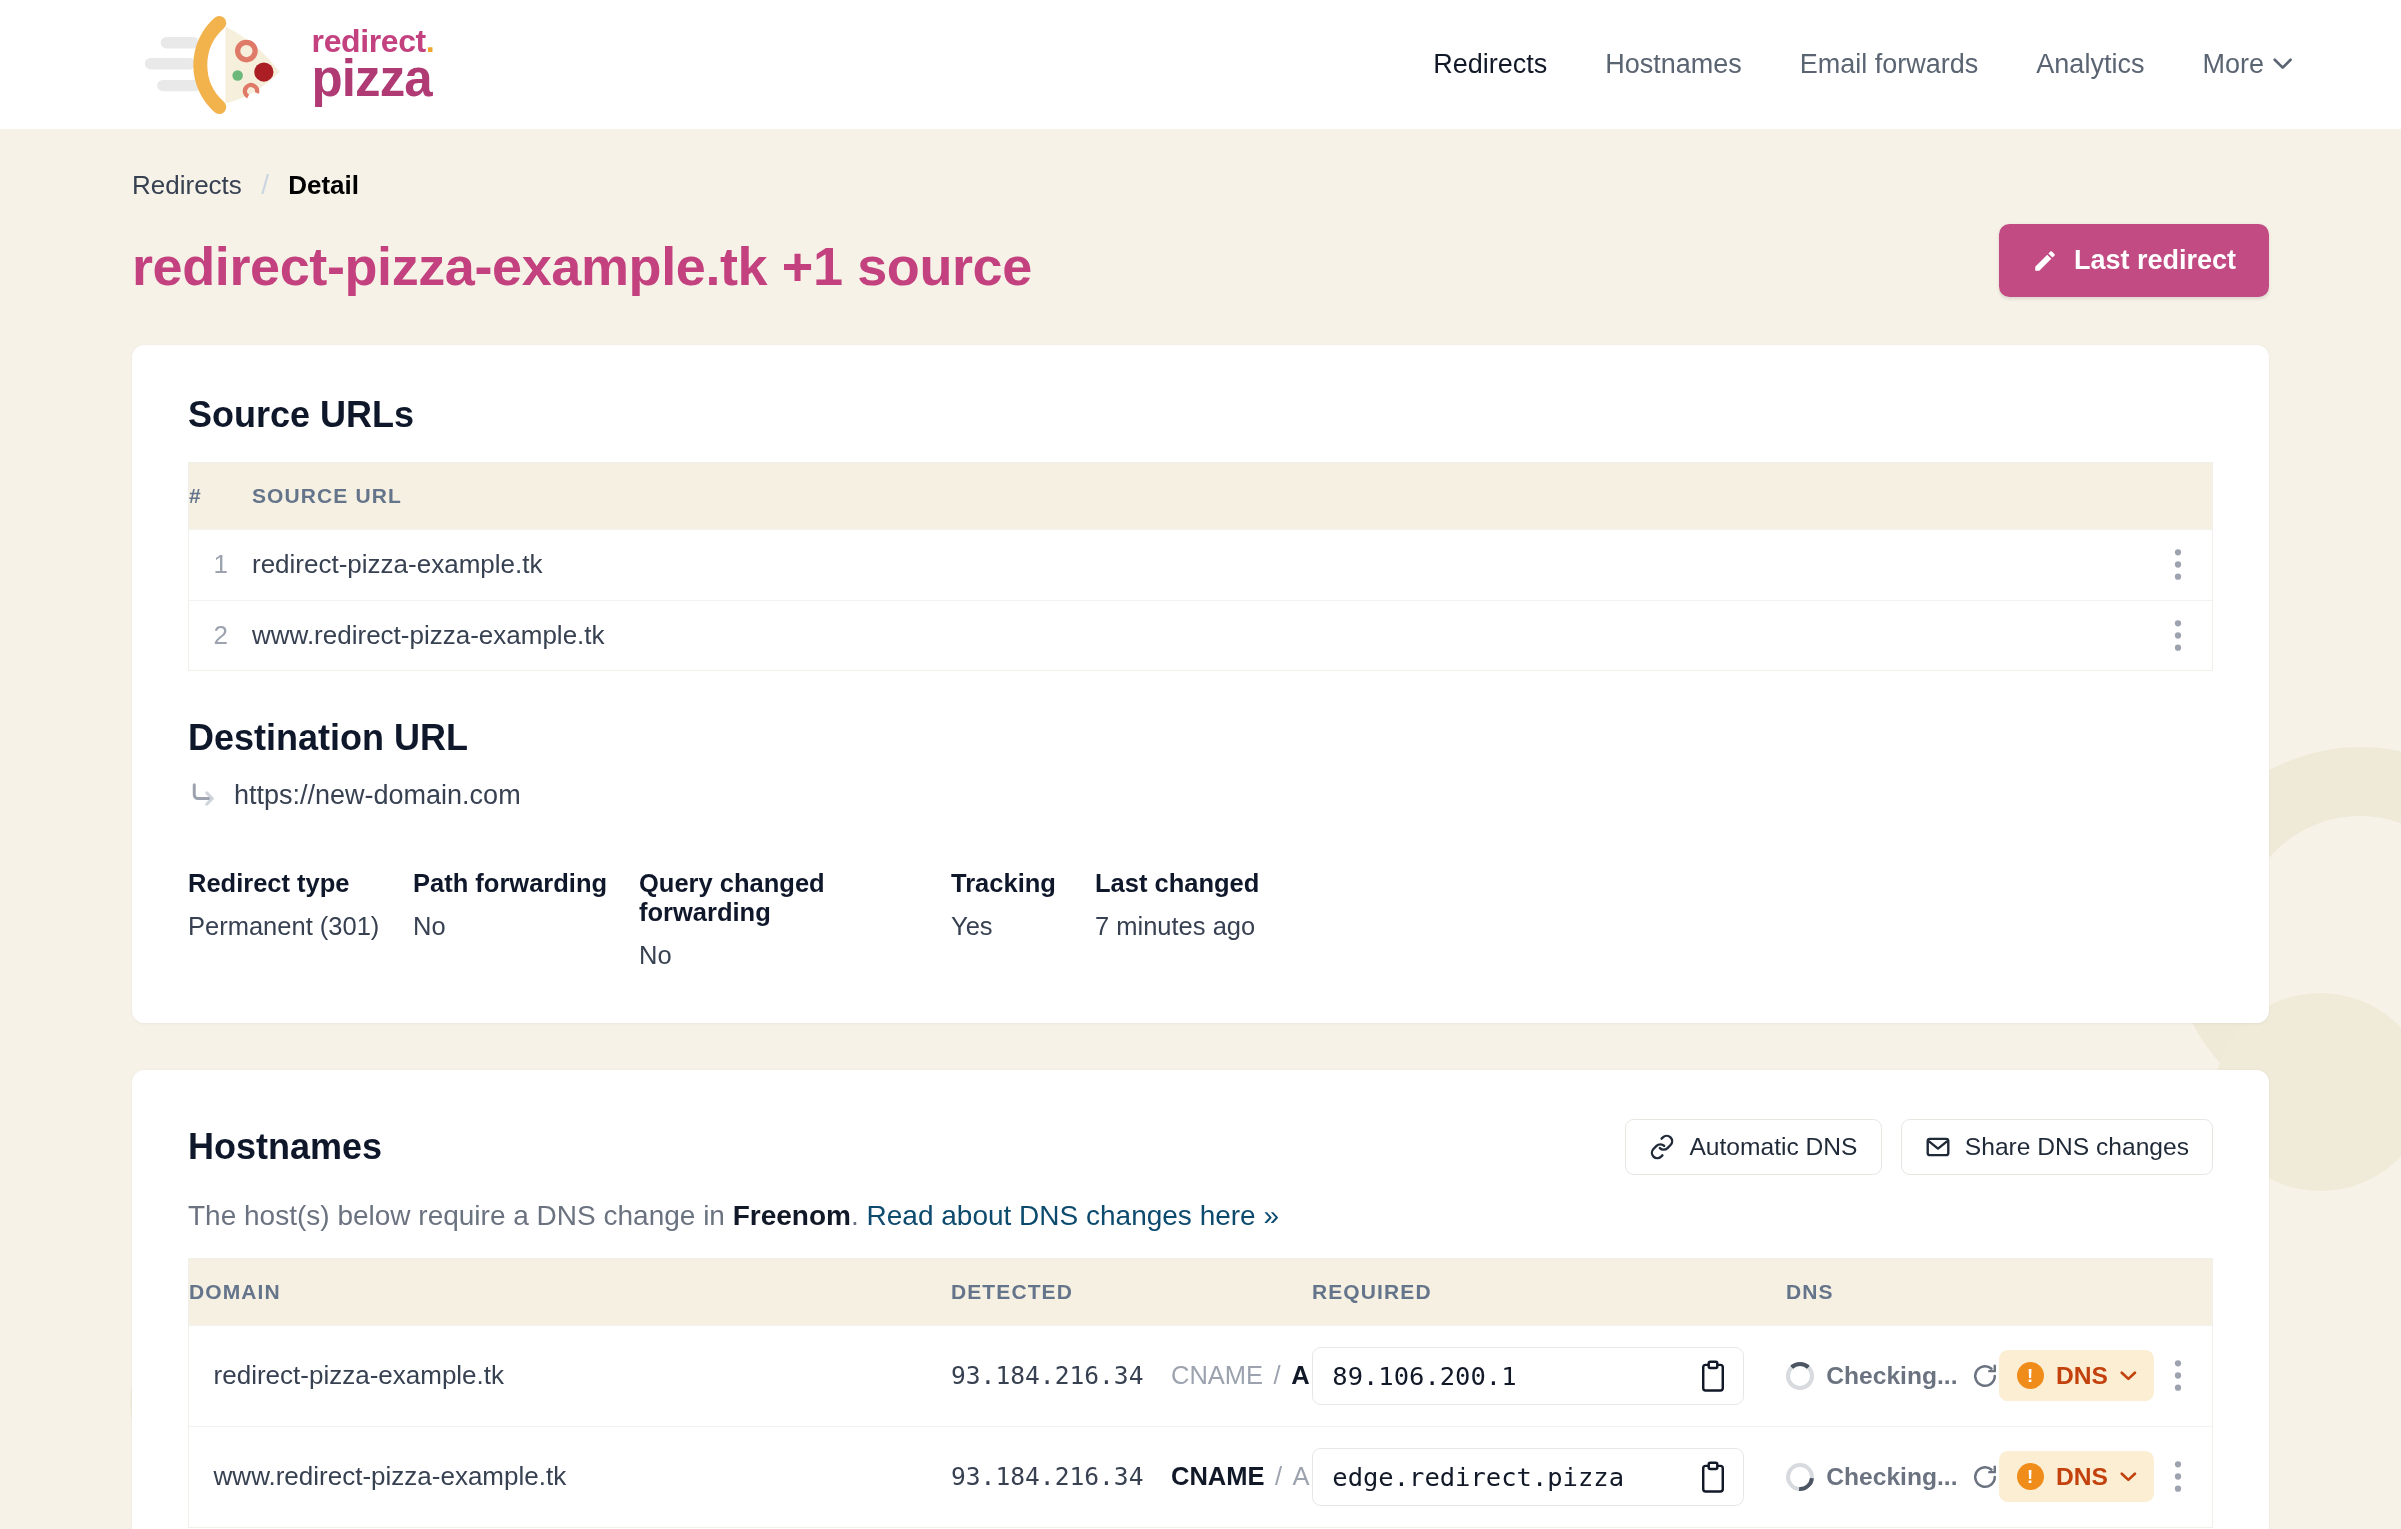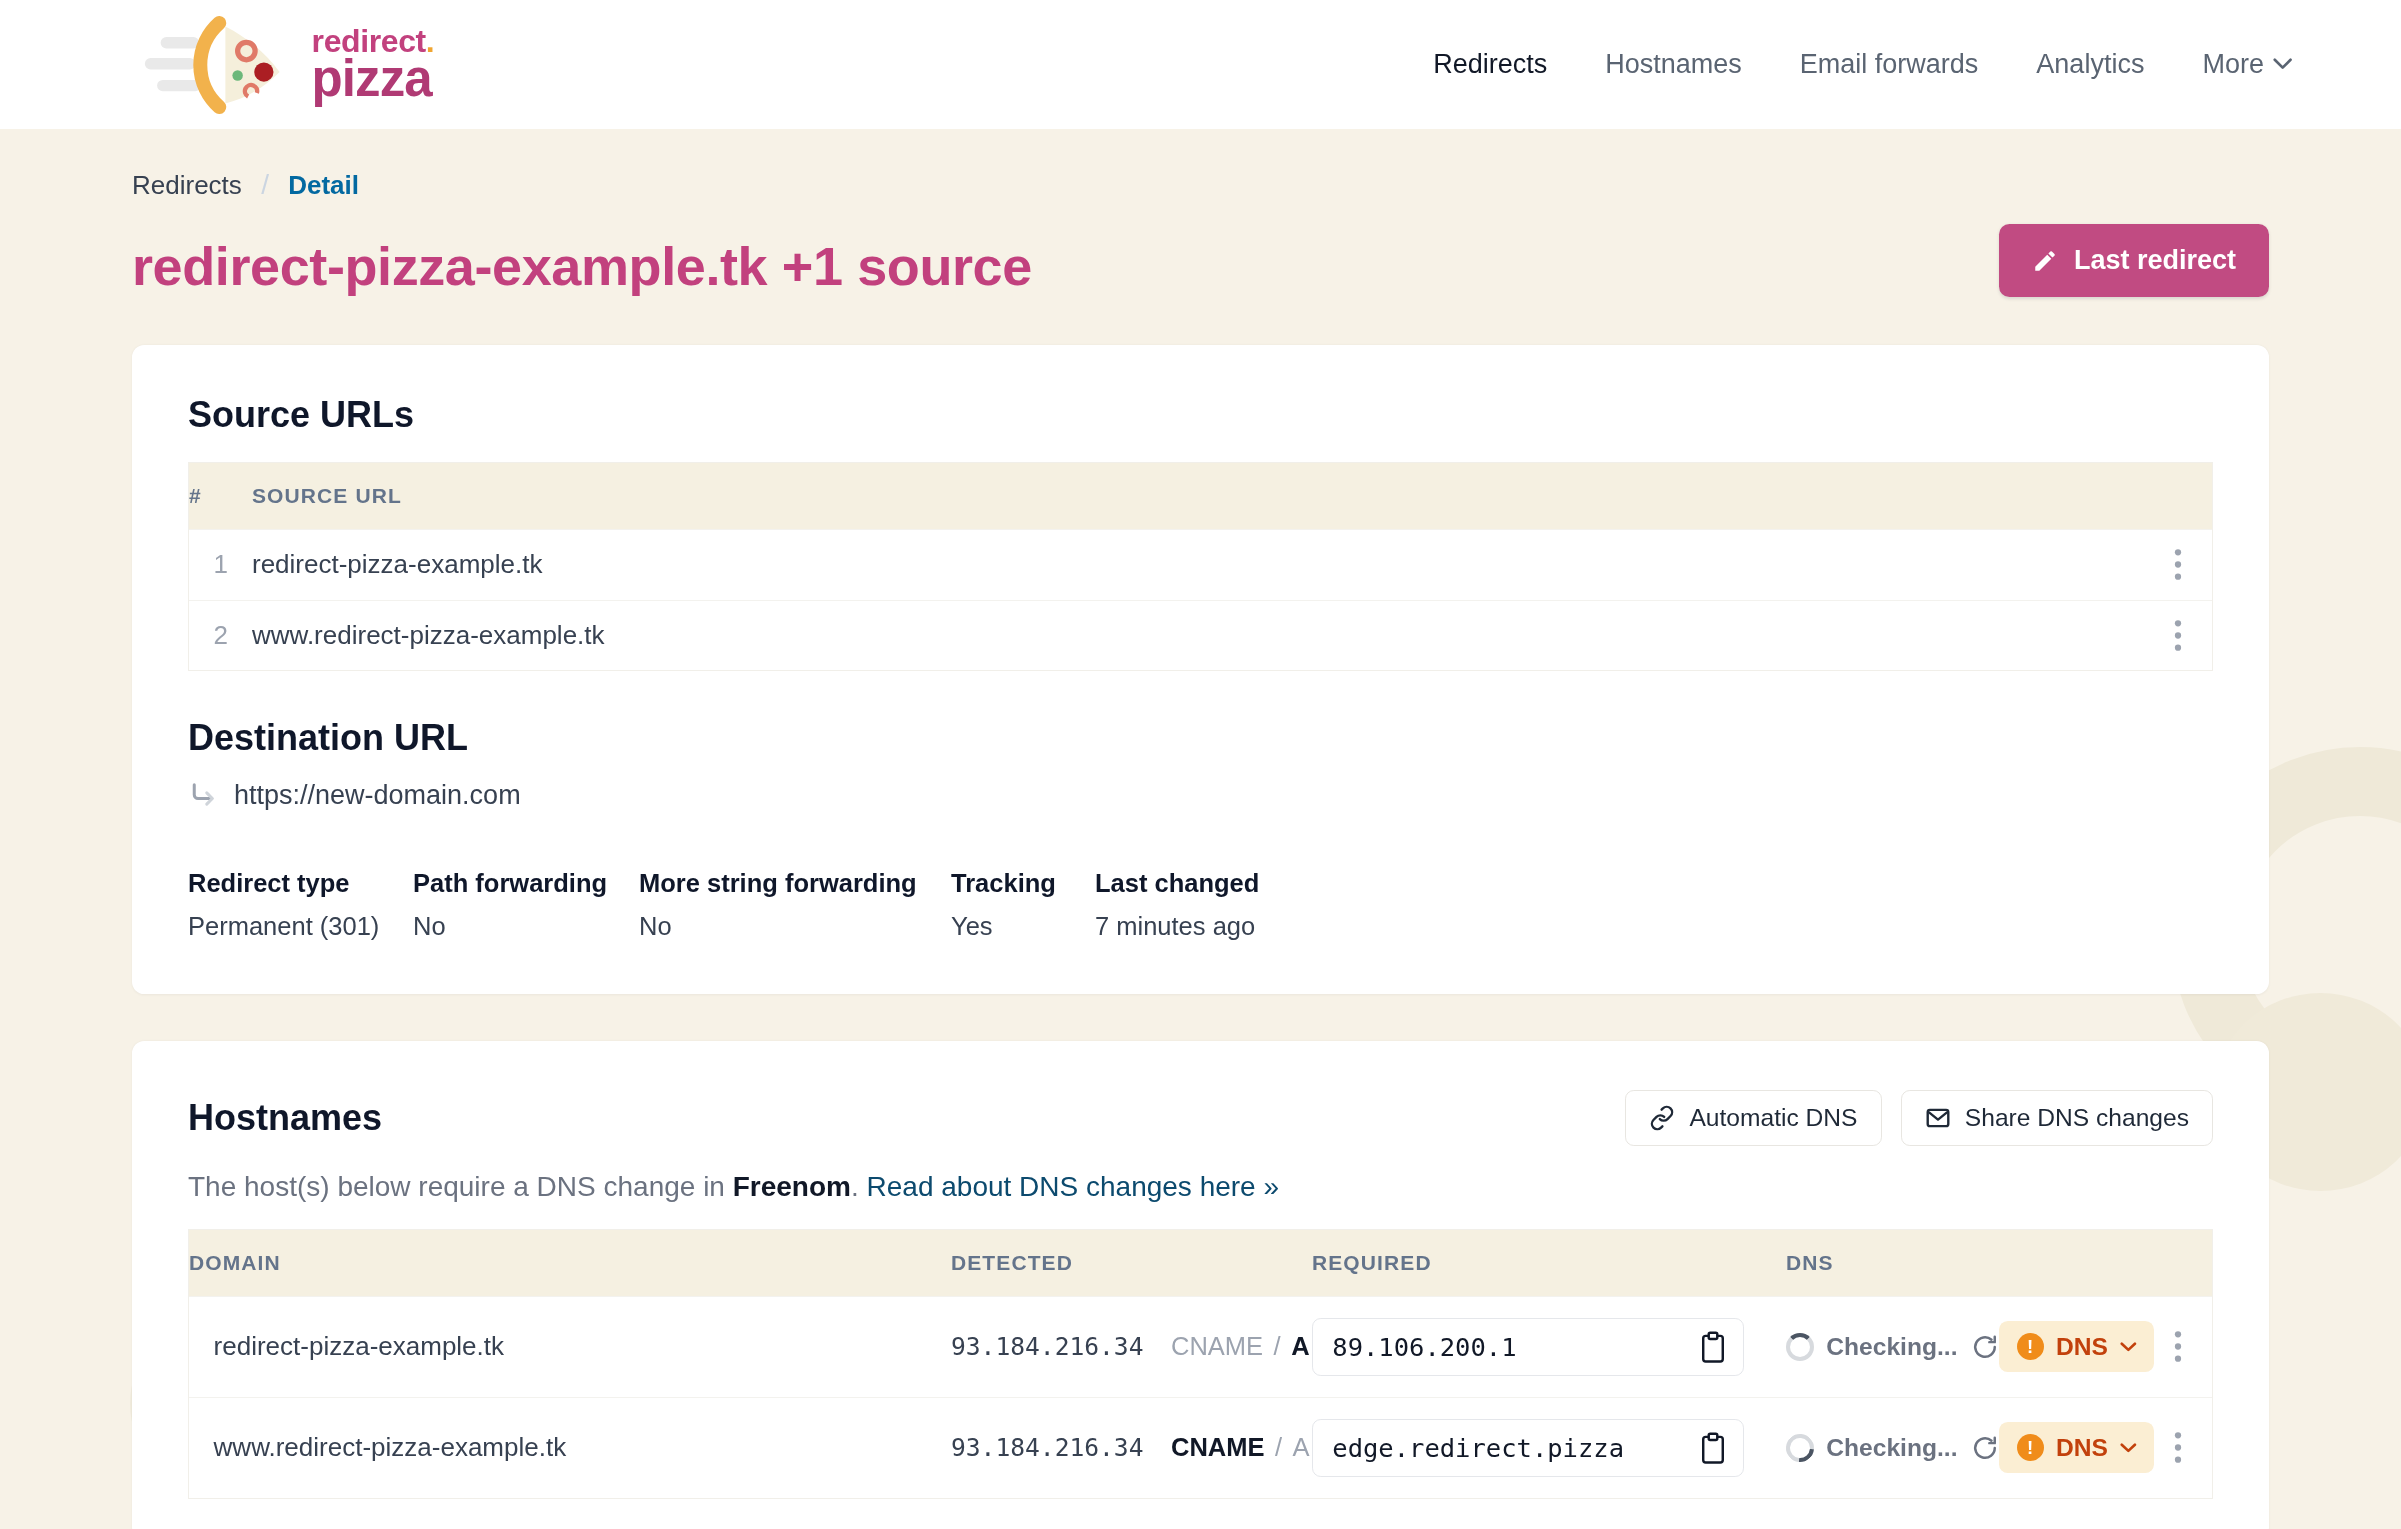--- a/index.html
+++ b/index.html
@@ -33,21 +33,21 @@
 
   .nav { margin-left: auto; display: flex; align-items: center; gap: 58px; font-size: 27px; color: #5a6472; }
   .nav-item { cursor: pointer; display: flex; align-items: center; gap: 8.8px; }
   .nav-item.active { color: #111827; font-weight: 500; }
 
   
   .content { position: relative; z-index: 1; padding: 0 132px; }
 
   .breadcrumb { margin-top: 40px; font-size: 26px; color: #374151; display: flex; align-items: center; }
   .breadcrumb .sep { color: #cbd5e1; margin: 0 19.3px; font-size: 28px; }
-  .breadcrumb .current { color: #0369a1; font-weight: 700; }
+  .breadcrumb .current { color: #000000; font-weight: 700; }
 
   .title-row { display: flex; align-items: flex-end; margin-top: 23px; }
   .page-title { font-size: 54px; font-weight: 800; color: #c2417e; letter-spacing: -0.4px; }
   .edit-btn {
     margin-left: auto; display: flex; align-items: center; gap: 16px;
     background: #c14b82; color: #fff; border: none; cursor: pointer;
     font-family: inherit; font-size: 27px; font-weight: 700;
     padding: 21px 33px; border-radius: 10.5px;
     box-shadow: 0 1.8px 3.5px rgba(16,24,40,.12);
   }
@@ -266,21 +266,21 @@
       <div class="meta">
         <div class="meta-item">
           <span class="meta-label">Redirect type</span>
           <span class="meta-value">Permanent (301)</span>
         </div>
         <div class="meta-item">
           <span class="meta-label">Path forwarding</span>
           <span class="meta-value">No</span>
         </div>
         <div class="meta-item">
-          <span class="meta-label">More string forwarding</span>
+          <span class="meta-label">Query changed forwarding</span>
           <span class="meta-value">No</span>
         </div>
         <div class="meta-item">
           <span class="meta-label">Tracking</span>
           <span class="meta-value">Yes</span>
         </div>
         <div class="meta-item">
           <span class="meta-label">Last changed</span>
           <span class="meta-value">7 minutes ago</span>
         </div>

